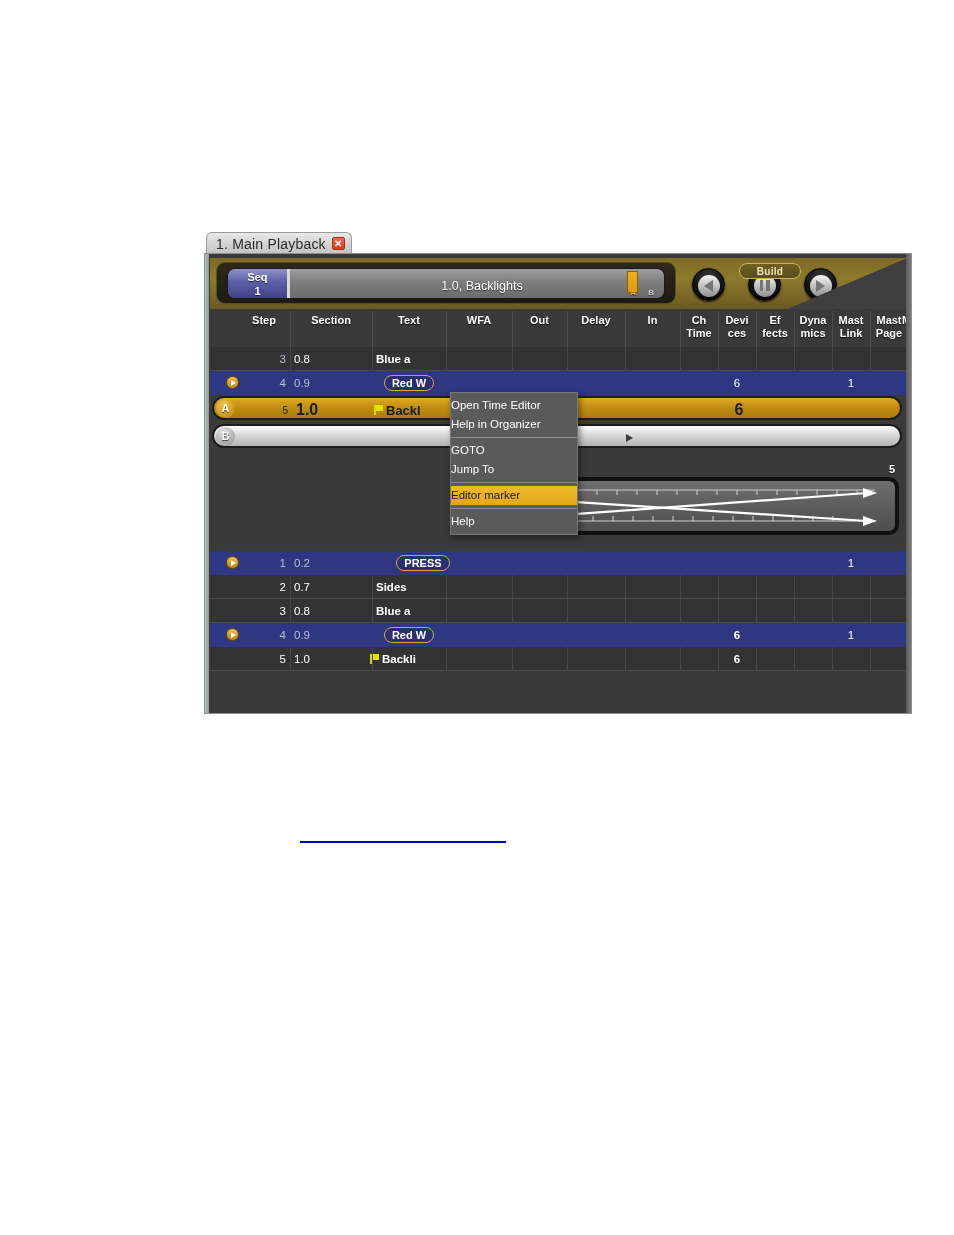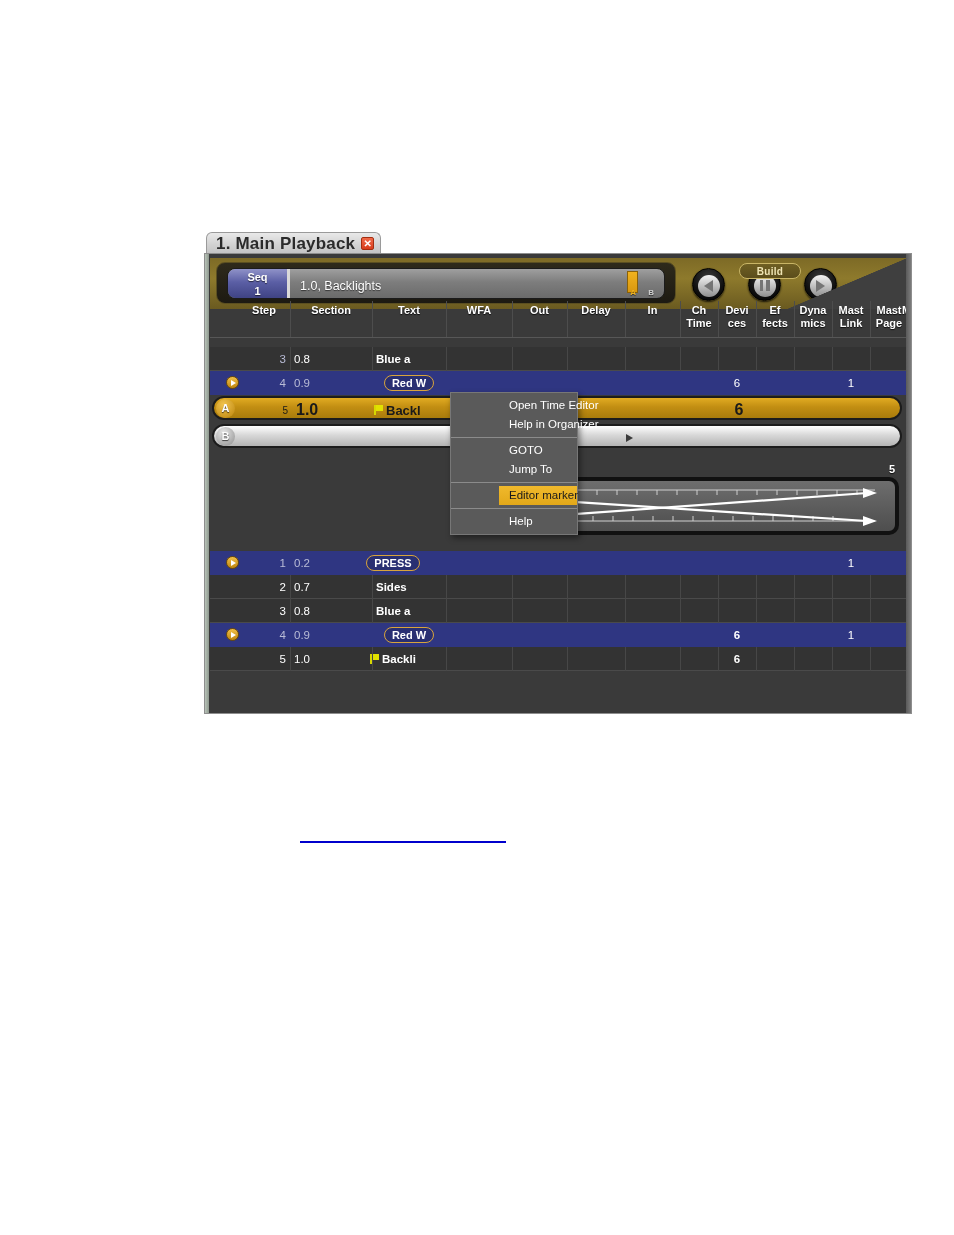--- a/index.html
+++ b/index.html
@@ -19,21 +19,21 @@
   .tab{
     position:absolute;left:2px;top:0;height:22px;
     padding:0 6px 0 9px;
     display:flex;align-items:center;gap:6px;
     background:linear-gradient(180deg,#e9e9e9 0%,#d2d2d2 55%,#c3c3c3 100%);
     border:1px solid #9a9a9a;border-bottom:none;
     border-radius:6px 6px 0 0;
     box-sizing:border-box;
   }
   .tab-label{
-    font-size:17px;font-weight:bold;color:#2b2b2b;white-space:nowrap;
+    font-size:14px;font-weight:normal;color:#2b2b2b;white-space:nowrap;
     letter-spacing:.2px;
   }
   .tab-close{
     width:13px;height:13px;border-radius:2px;
     background:linear-gradient(180deg,#f06a4a 0%,#d83c1b 100%);
     border:1px solid #a32d10;
     color:#fff;font-size:10px;font-weight:bold;line-height:11px;text-align:center;
     box-sizing:border-box;
   }
 
@@ -78,20 +78,21 @@
     color:#ffffff;text-align:center;
     font-size:11px;font-weight:bold;line-height:14px;
     padding-top:1px;box-sizing:border-box;
     text-shadow:0 1px 1px rgba(0,0,0,.6);
   }
   .seq-name{
     flex:1;position:relative;
     color:#ffffff;font-size:12.5px;
     display:flex;align-items:flex-end;padding:0 0 5px 10px;
     text-shadow:0 1px 1px rgba(0,0,0,.55);
+    justify-content:center;
   }
   .ab-mark{
     position:absolute;right:26px;top:2px;width:11px;height:22px;
     background:linear-gradient(180deg,#f1b21e 0%,#d99810 100%);
     border:1px solid #8a6108;box-sizing:border-box;
   }
   .ab-a{position:absolute;right:28px;bottom:1px;font-size:8px;font-weight:bold;color:#f0b31f;}
   .ab-b{position:absolute;right:10px;bottom:1px;font-size:8px;font-weight:bold;color:#cfcfcf;}
 
   .knob{
@@ -113,21 +114,21 @@
   .build-btn{
     position:absolute;left:529px;top:5px;width:62px;height:16px;
     border:1px solid #c9b566;border-radius:8px;
     background:linear-gradient(180deg,#6f5f23 0%,#5b4d1c 100%);
     color:#efe4b4;font-size:10px;font-weight:bold;text-align:center;line-height:15px;
     box-sizing:border-box;letter-spacing:.3px;
   }
 
   
   .tbl-head{
-    position:absolute;left:5px;top:47px;width:698px;height:36px;
+    position:absolute;left:5px;top:57px;width:698px;height:36px;
     color:#ffffff;font-size:11px;font-weight:bold;
     border-bottom:1px solid #575757;
   }
   .tbl-head .th{
     position:absolute;top:3px;text-align:center;line-height:13px;
     text-shadow:0 1px 1px rgba(0,0,0,.8);
   }
   .colsep{position:absolute;top:0;width:1px;height:36px;background:#4d4d4d;}
 
   
@@ -214,22 +215,22 @@
 
   
   .ctx{
     position:absolute;left:450px;top:392px;width:128px;
     background:#5a5a5a;border:1px solid #777777;box-sizing:border-box;
     box-shadow:2px 3px 6px rgba(0,0,0,.45);
     padding:3px 0;
     z-index:40;
   }
   .ctx-item{
-    height:19px;line-height:19px;padding-left:10px;
-    font-size:11.5px;color:#ffffff;white-space:nowrap;margin-left:48px;
+    height:19px;line-height:19px;
+    font-size:11.5px;color:#ffffff;white-space:nowrap;
   }
   .ctx-item.hl{
     background:linear-gradient(180deg,#f0b92c 0%,#e3a819 100%);
     color:#1a1a1a;
   }
   .ctx-sep{height:1px;margin:3px 0;background:#8b8b8b;}
 
   
   .edge-left{position:absolute;left:0;top:0;width:4px;height:459px;background:linear-gradient(90deg,#b9c4b9,#8e988e);}
   .edge-right{position:absolute;right:0;top:0;width:5px;height:459px;background:linear-gradient(90deg,#5a5a5a,#7c7c7c);}
@@ -446,21 +447,21 @@
           <div class="xfade-b">B</div>
         </div>
       </div>
 
       <div class="row sel" style="top:204px;">
         <div class="playmark">
             <i></i>
           </div>
         <div class="cell r dim" style="left:28px;width:48px;">1</div>
         <div class="cell dim" style="left:84px;width:74px;">0.2</div>
-        <div class="cell c" style="left:146px;width:74px;text-align:right;">
+        <div class="cell c" style="left:176px;width:74px;text-align:right;">
           <span class="pill">PRESS</span>
         </div>
         <div class="cell c" style="left:622px;width:38px;">1</div>
       </div>
 
       <div class="row alt" style="top:228px;">
         <div class="gridline"></div>
         <div class="cell r" style="left:28px;width:48px;">2</div>
         <div class="cell" style="left:84px;width:74px;">0.7</div>
         <div class="cell" style="left:166px;width:70px;font-weight:bold;">Sides</div>

